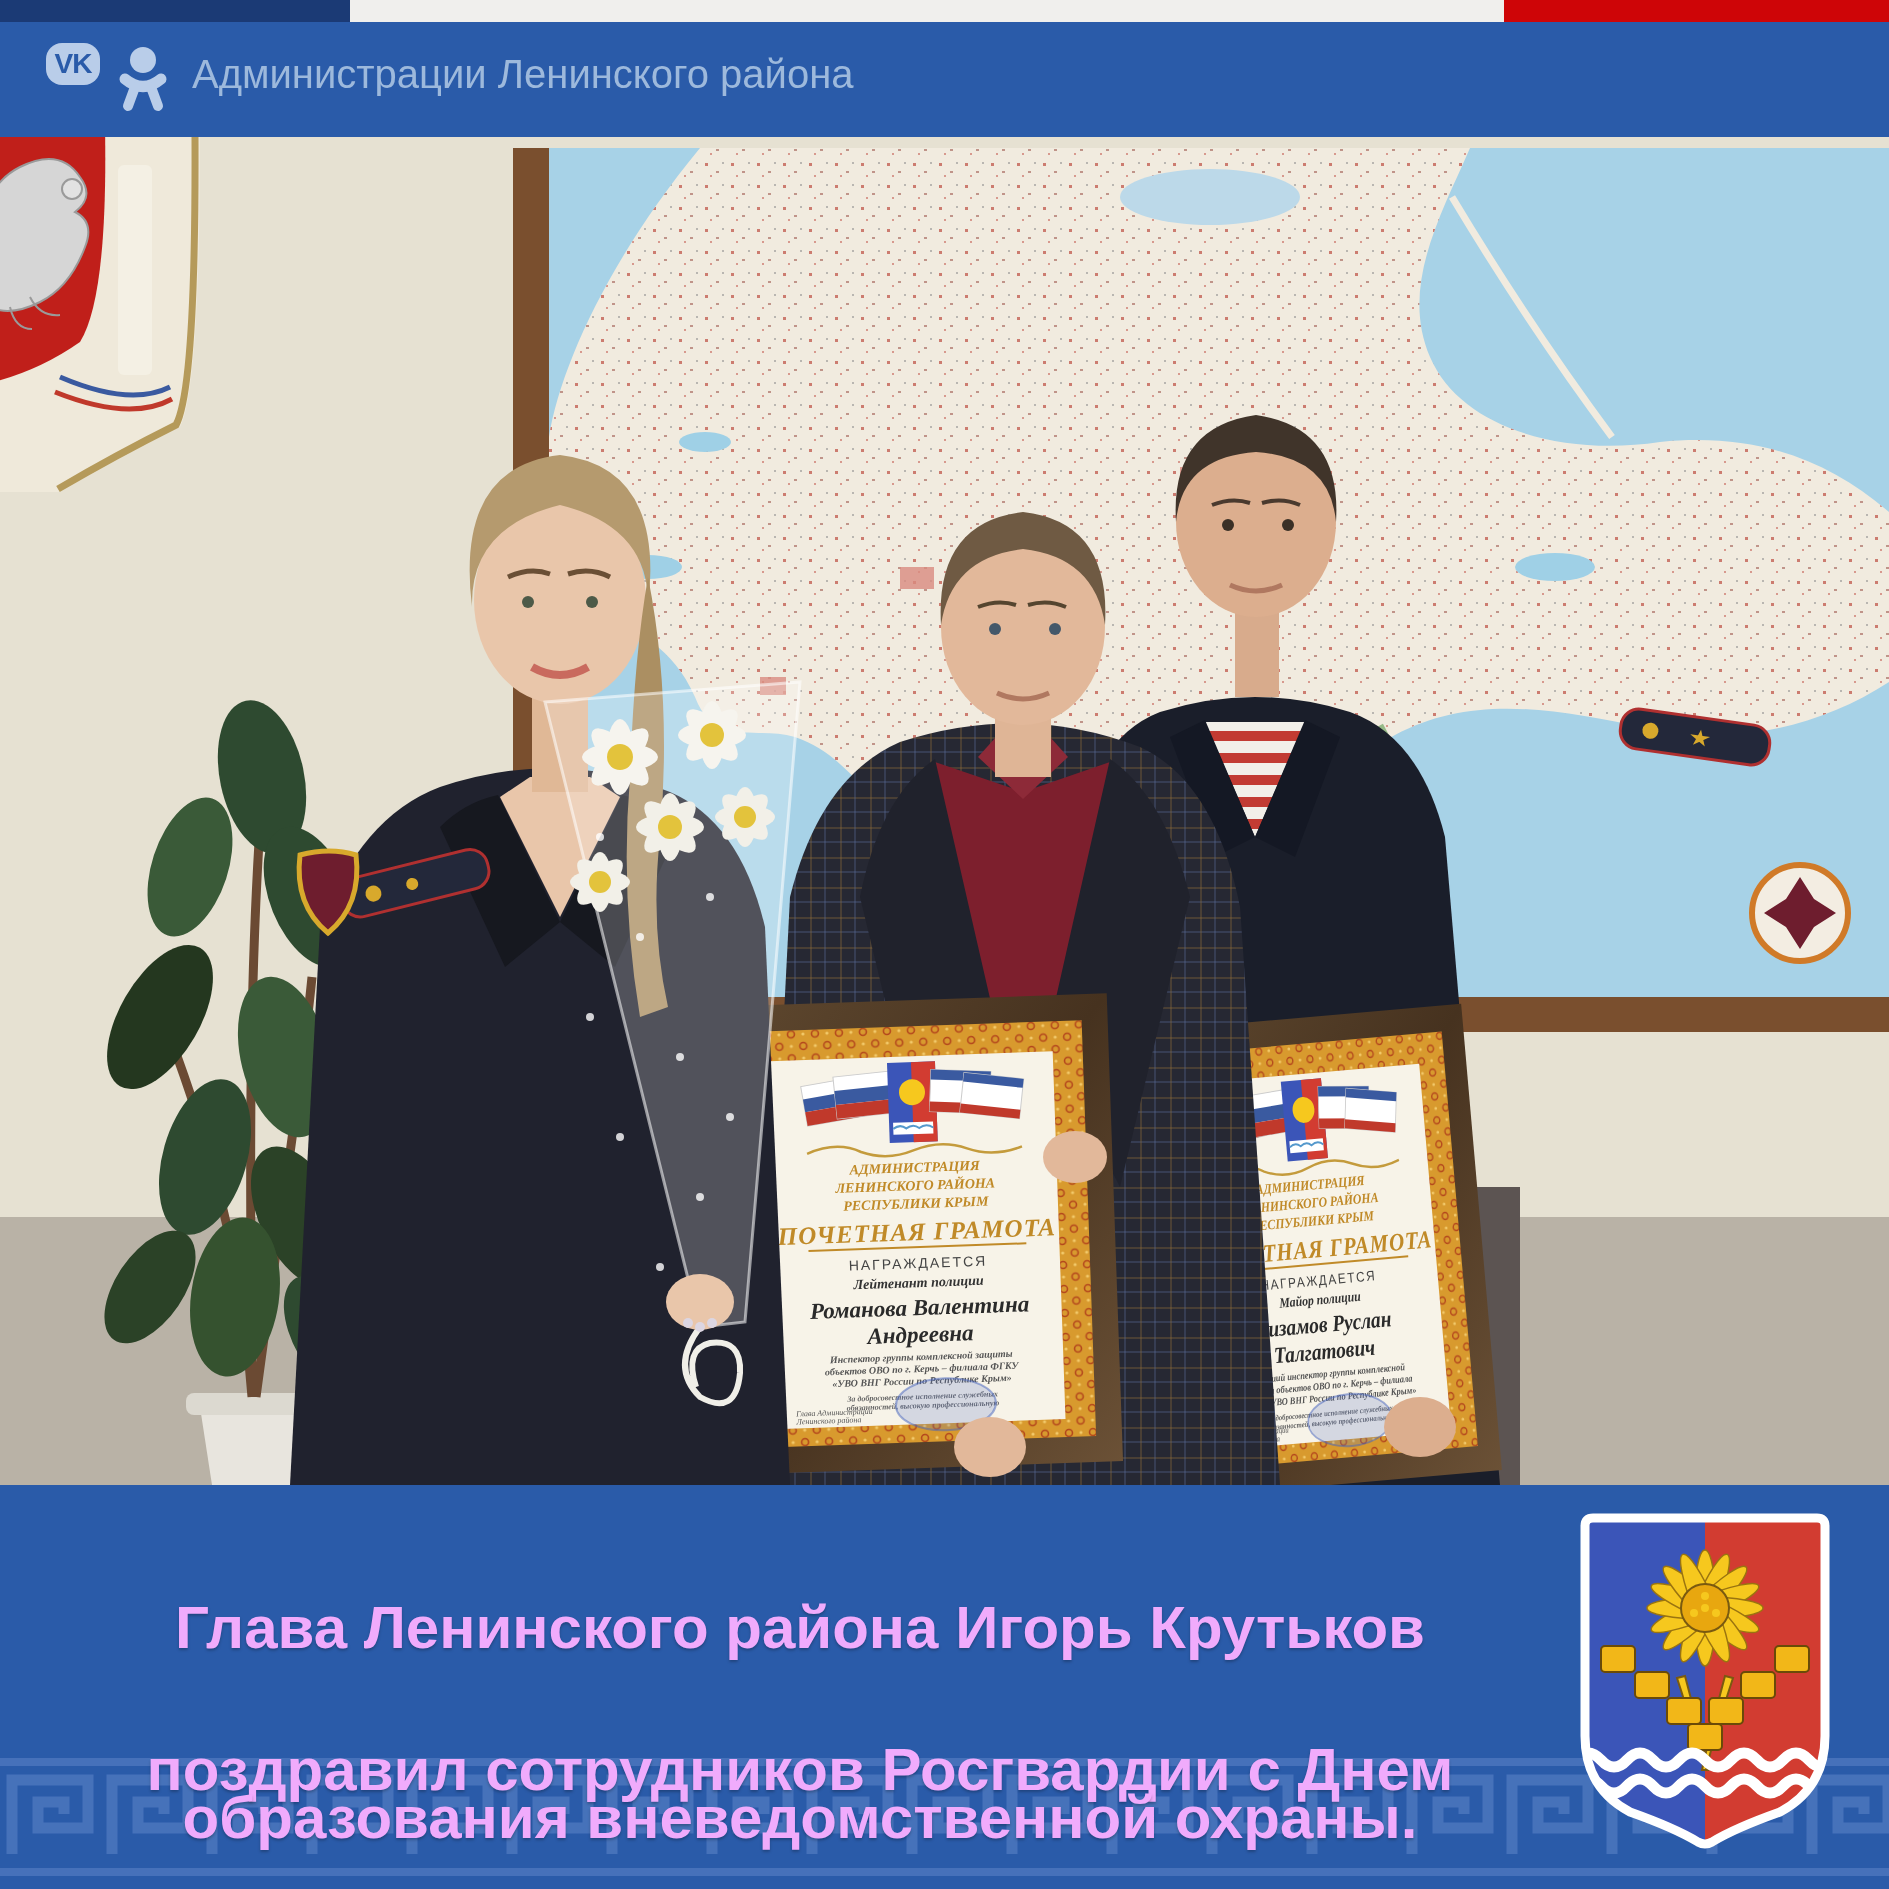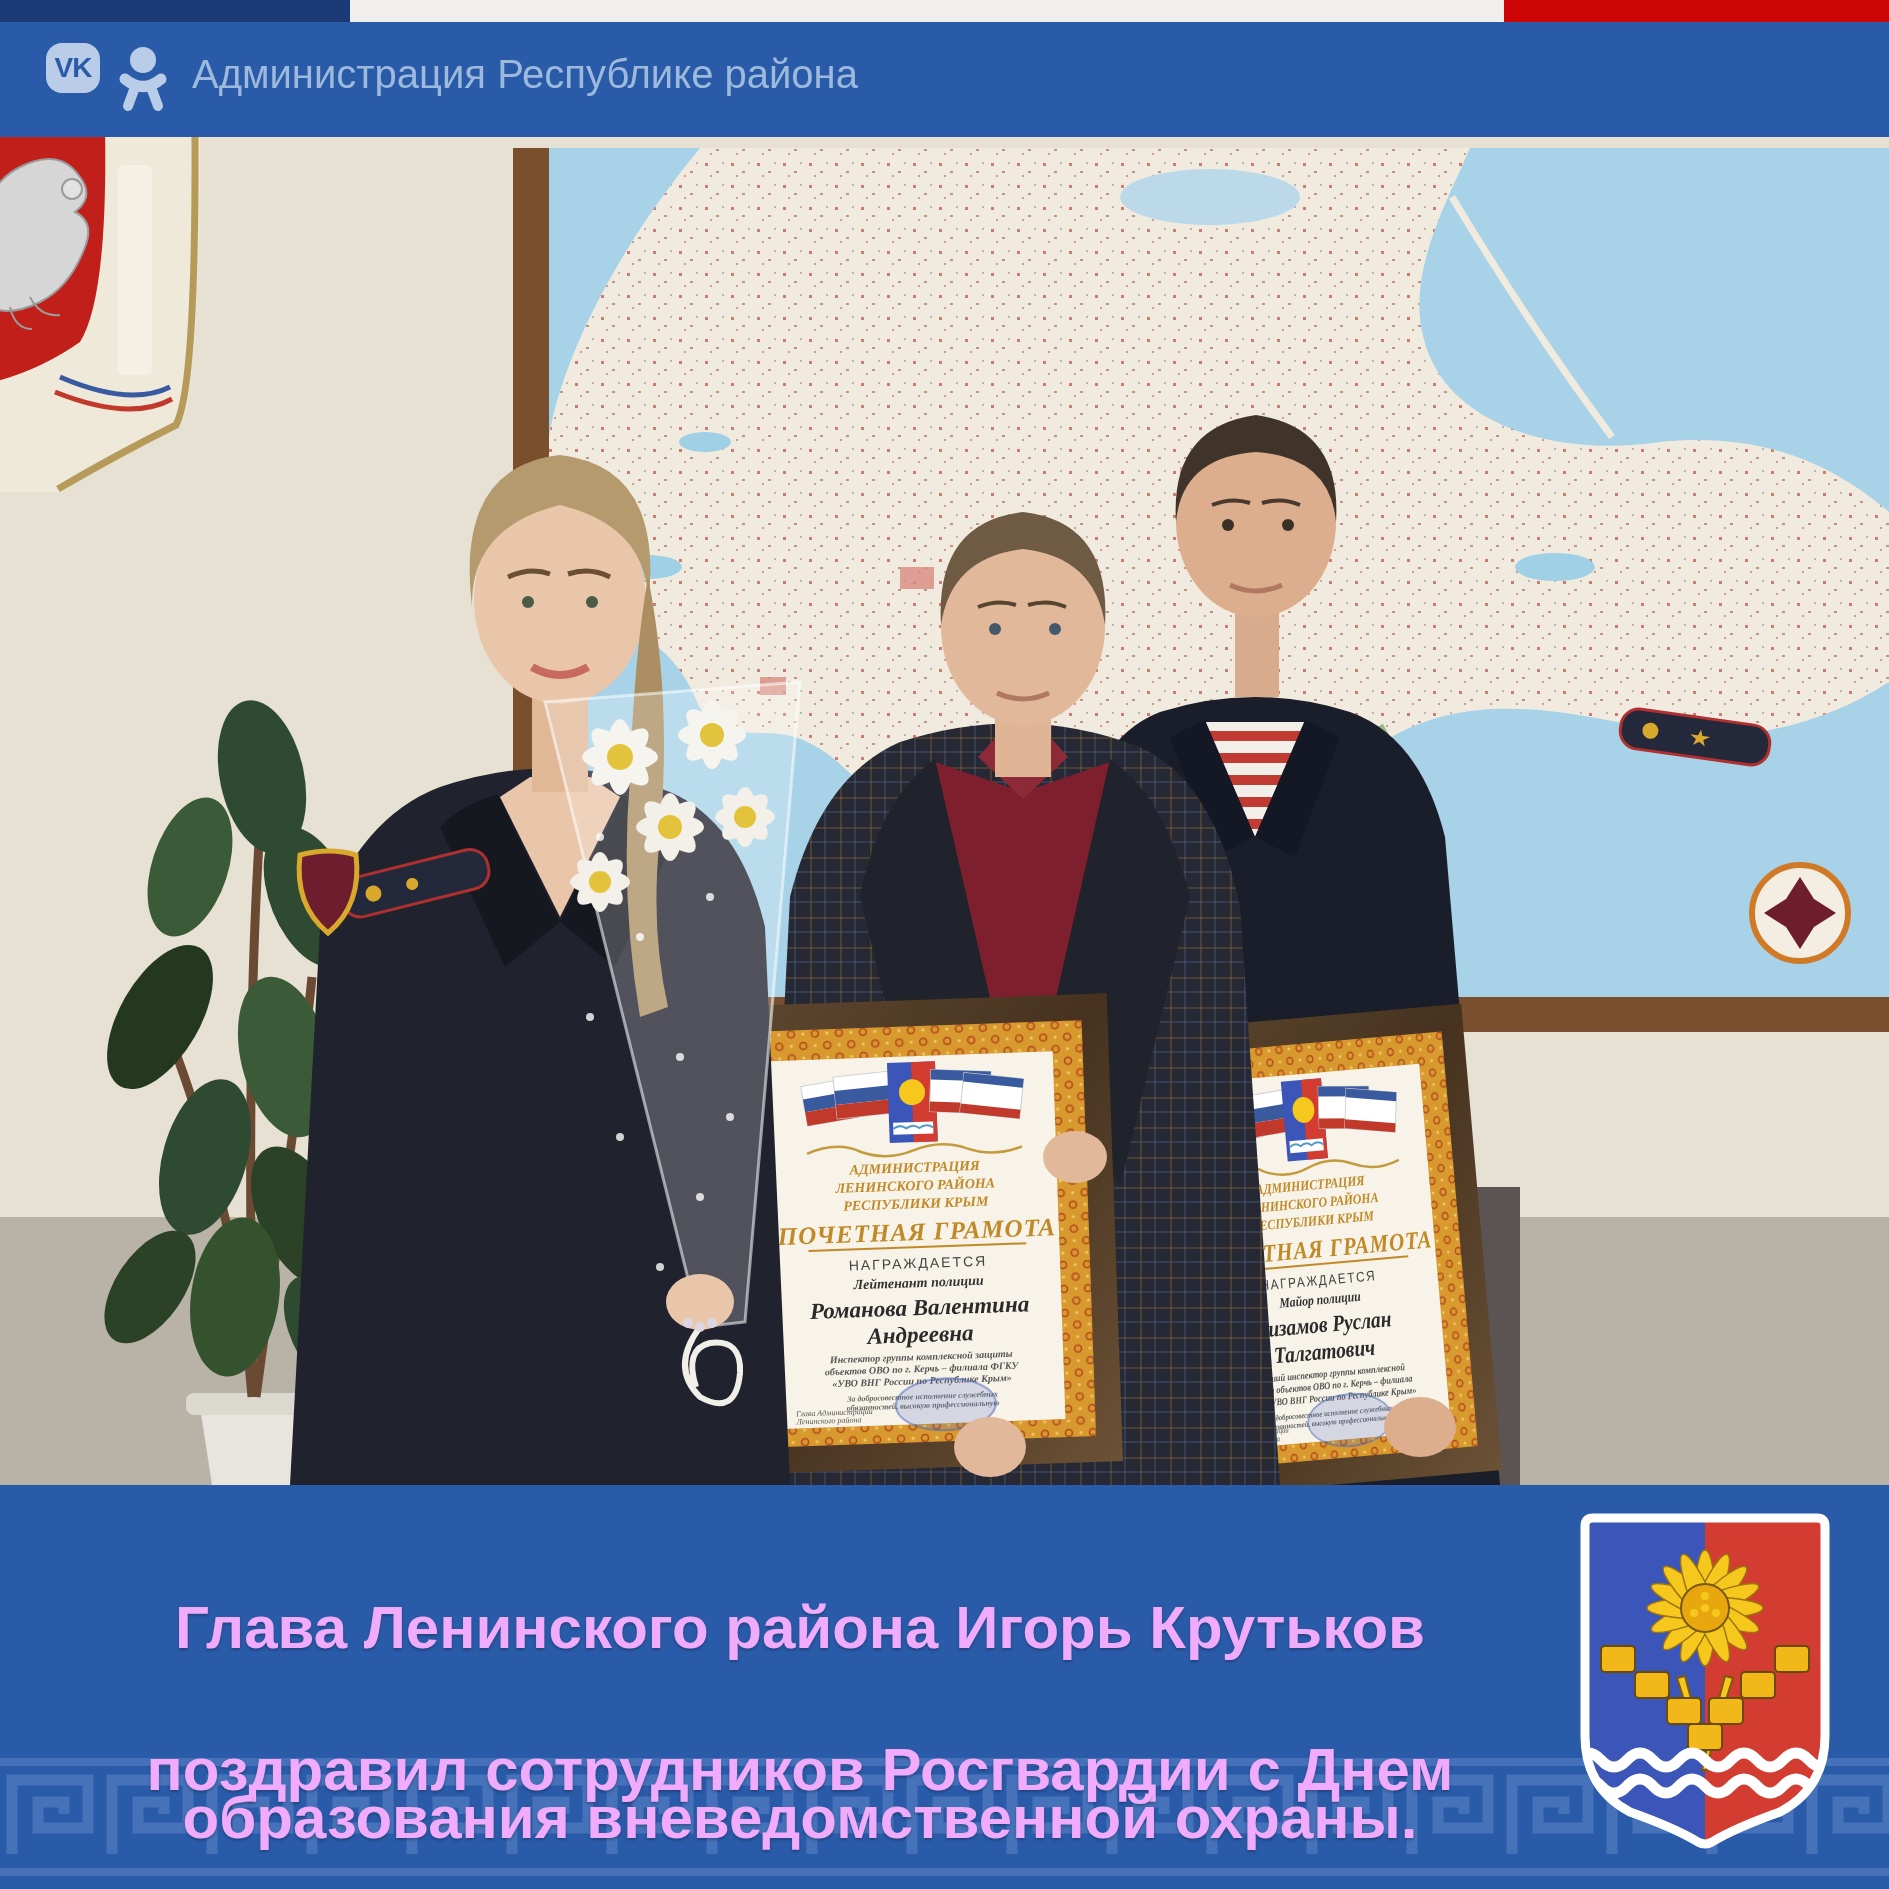--- a/index.html
+++ b/index.html
@@ -6,21 +6,21 @@
   #canvas{position:relative;width:1889px;height:1889px;overflow:hidden;
           font-family:"Liberation Sans",sans-serif;background:#2a5ba9;}
   
   .topstrip{position:absolute;top:0;left:0;width:1889px;height:22px;display:flex;}
   .topstrip .seg1{width:350px;background:#1b3a75;}
   .topstrip .seg2{width:1154px;background:#f0efed;}
   .topstrip .seg3{flex:1;background:#ce0507;}
   
   .header{position:absolute;top:22px;left:0;width:1889px;height:115px;background:#2a5ba9;
           display:flex;align-items:center;}
-  .vk-badge{position:absolute;left:46px;top:21px;width:54px;height:50px;border-radius:16px;
+  .vk-badge{position:absolute;left:46px;top:21px;width:54px;height:42px;border-radius:16px;
             background:#b9cde9;display:flex;align-items:center;justify-content:center;
             color:#2a5ba9;font-weight:bold;font-size:28px;letter-spacing:-1px;}
   .header-title{position:absolute;left:192px;top:30px;font-size:40px;color:#9db9dc;}
   
   .photo{position:absolute;top:137px;left:0;width:1889px;height:1348px;}
   
   .bottom{position:absolute;top:1485px;left:0;width:1889px;height:404px;background:#2a5ba9;}
   .meander{position:absolute;top:273px;left:0;}
   .caption{position:absolute;top:0;left:0;width:1560px;height:404px;}
   .caption .line{position:absolute;width:100%;text-align:center;color:#f0abfc;
@@ -41,21 +41,21 @@
     <div class="seg3"></div>
   </div>
 
   <div class="header">
     <div class="vk-badge">VK</div>
     <svg width="70" height="80" style="position:absolute;left:108px;top:12px;" viewBox="0 0 70 80">
       <circle cx="35" cy="26" r="13" fill="#b9cde9"></circle>
       <path d="M17,45 Q35,60 53,45" stroke="#b9cde9" stroke-width="11" fill="none" stroke-linecap="round"></path>
       <path d="M27,53 L20,72 M43,53 L50,72" stroke="#b9cde9" stroke-width="10" fill="none" stroke-linecap="round"></path>
     </svg>
-    <div class="header-title">Администрация Республике района</div>
+    <div class="header-title">Администрации Ленинского района</div>
   </div>
 
   <svg class="photo" viewBox="0 0 1889 1348" width="1889" height="1348">
     <defs>
       <pattern id="speck" width="26" height="22" patternUnits="userSpaceOnUse">
         <rect width="26" height="22" fill="none"></rect>
         <rect x="3" y="4" width="3" height="3" fill="#c0564b" opacity="0.75"></rect>
         <rect x="14" y="12" width="3" height="2" fill="#a05a50" opacity="0.6"></rect>
         <rect x="20" y="3" width="2" height="2" fill="#8a8a8a" opacity="0.55"></rect>
         <rect x="8" y="16" width="2" height="2" fill="#c0564b" opacity="0.55"></rect>

